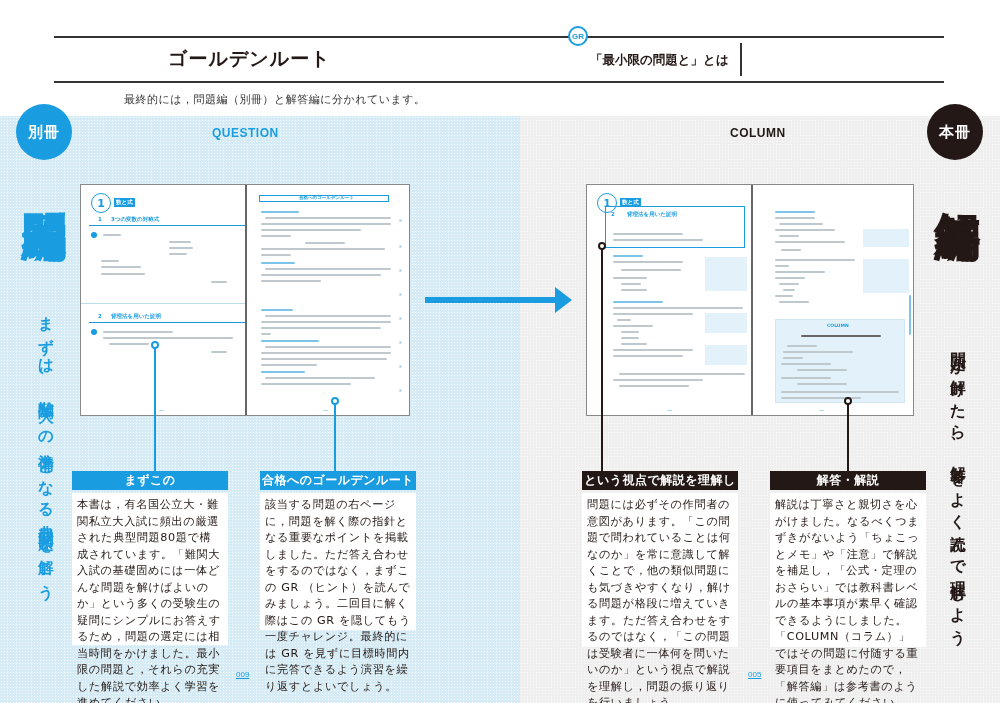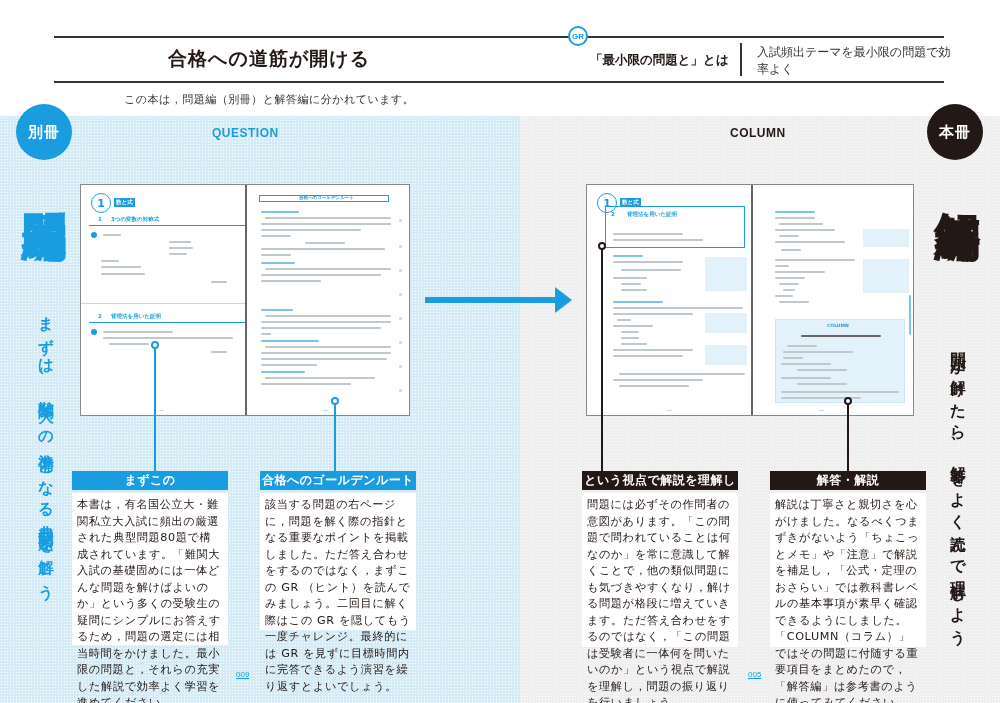--- a/index.html
+++ b/index.html
@@ -72,28 +72,27 @@
   .card-head.black { background: #231815; }
   .card-body { position: absolute; background: #fff; font-size: 11.2px; line-height: 16.5px; color: #231815; padding: 4px 5px; letter-spacing: 0.6px; }
 
   .footer-pg { position: absolute; top: 670px; font-size: 8px; color: #1a9de0; text-decoration: underline; font-family: "Liberation Sans", sans-serif; }
 </style>
 </head>
 <body>
 
 <div class="hdr-line" style="left:54px; top:36px; width:890px;"></div>
 <div class="hdr-line" style="left:54px; top:81px; width:890px;"></div>
-<div class="hdr-title">合格への道筋が開ける</div>
+<div class="hdr-title">ゴールデンルート</div>
 <div class="gr-badge">GR</div>
 <div class="gr-title">「最小限の問題と」とは</div>
 <div class="gr-sep"></div>
 <div class="gr-desc">
-  <div>入試頻出テーマを最小限の問題で効率よく</div>
 </div>
-<div class="intro">この本は，問題編（別冊）と解答編に分かれています。</div>
+<div class="intro">最終的には，問題編（別冊）と解答編に分かれています。</div>
 
 <div class="panel-left"></div>
 <div class="panel-right"></div>
 
 <div class="circle blue">別冊</div>
 <div class="circle black">本冊</div>
 
 <div class="section-label q">QUESTION</div>
 <div class="section-label a">COLUMN</div>
 

